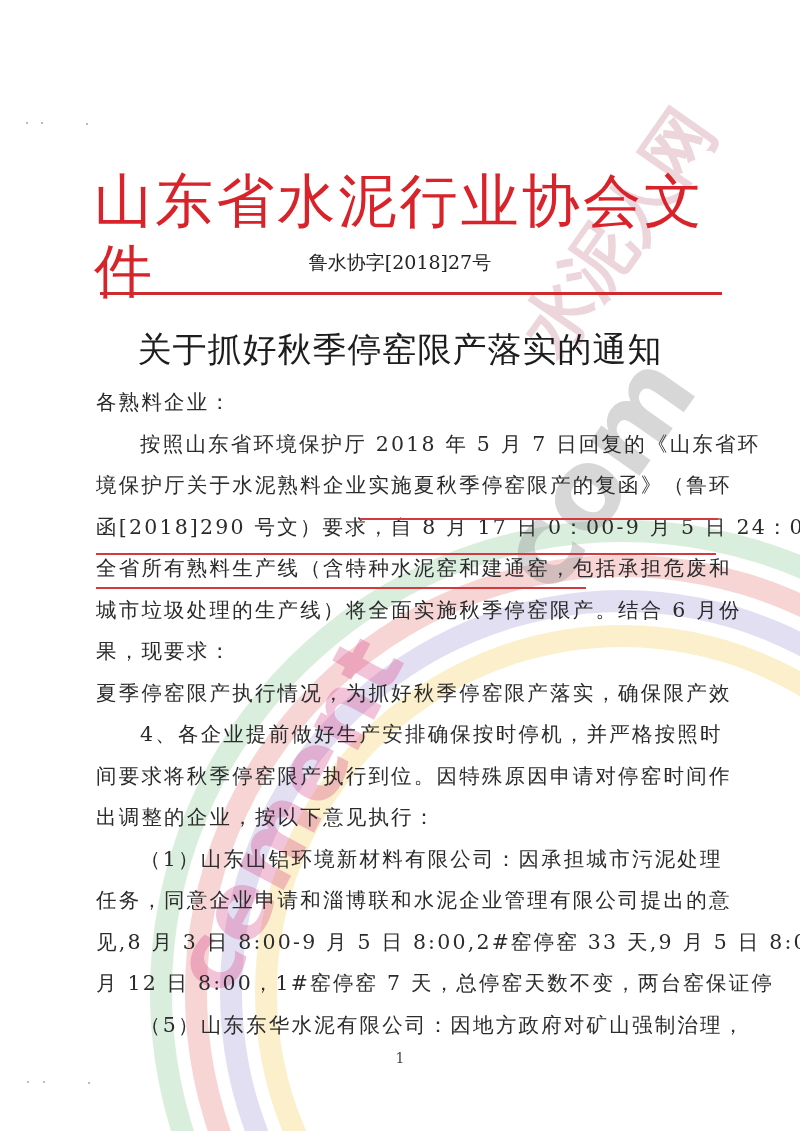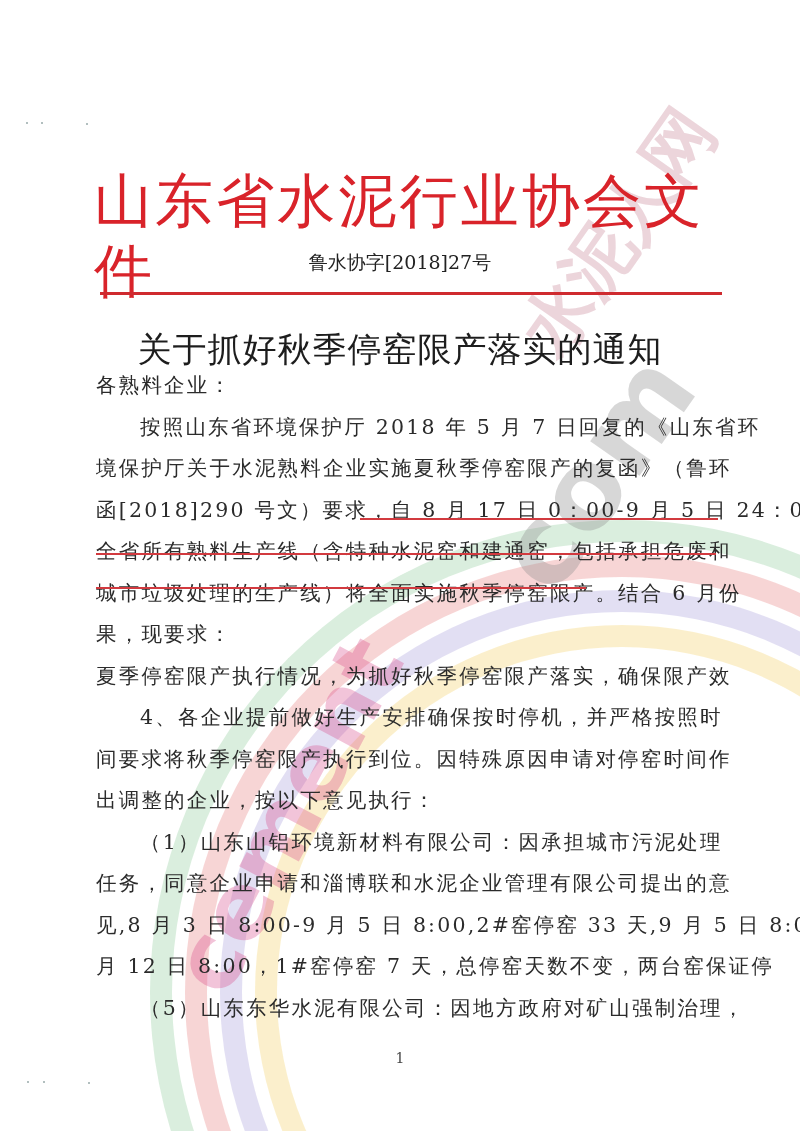--- a/index.html
+++ b/index.html
@@ -78,21 +78,21 @@
   <div class="margin-dot" style="left:27px;top:1081px;"></div>
   <div class="margin-dot" style="left:43px;top:1081px;"></div>
   <div class="margin-dot" style="left:88px;top:1082px;"></div>
 
   <div class="org-title">山东省水泥行业协会文件</div>
   <div class="doc-number">鲁水协字[2018]27号</div>
   <div class="red-rule"></div>
 
   <div class="notice-title">关于抓好秋季停窑限产落实的通知</div>
 
-  <div class="body-text" style="top:365px;">
+  <div class="body-text" style="top:382px;">
     <span class="line last">各熟料企业：</span>
     <span class="line indent">按照山东省环境保护厅 2018 年 5 月 7 日回复的《山东省环</span>
     <span class="line">境保护厅关于水泥熟料企业实施夏秋季停窑限产的复函》（鲁环</span>
     <span class="line">函[2018]290 号文）要求，自 8 月 17 日 0：00-9 月 5 日 24：00</span>
     <span class="line">全省所有熟料生产线（含特种水泥窑和建通窑，包括承担危废和</span>
     <span class="line">城市垃圾处理的生产线）将全面实施秋季停窑限产。结合 6 月份</span>
     <span class="line last">果，现要求：</span>
     <span class="line">夏季停窑限产执行情况，为抓好秋季停窑限产落实，确保限产效</span>
     <span class="line indent">4、各企业提前做好生产安排确保按时停机，并严格按照时</span>
     <span class="line">间要求将秋季停窑限产执行到位。因特殊原因申请对停窑时间作</span>

